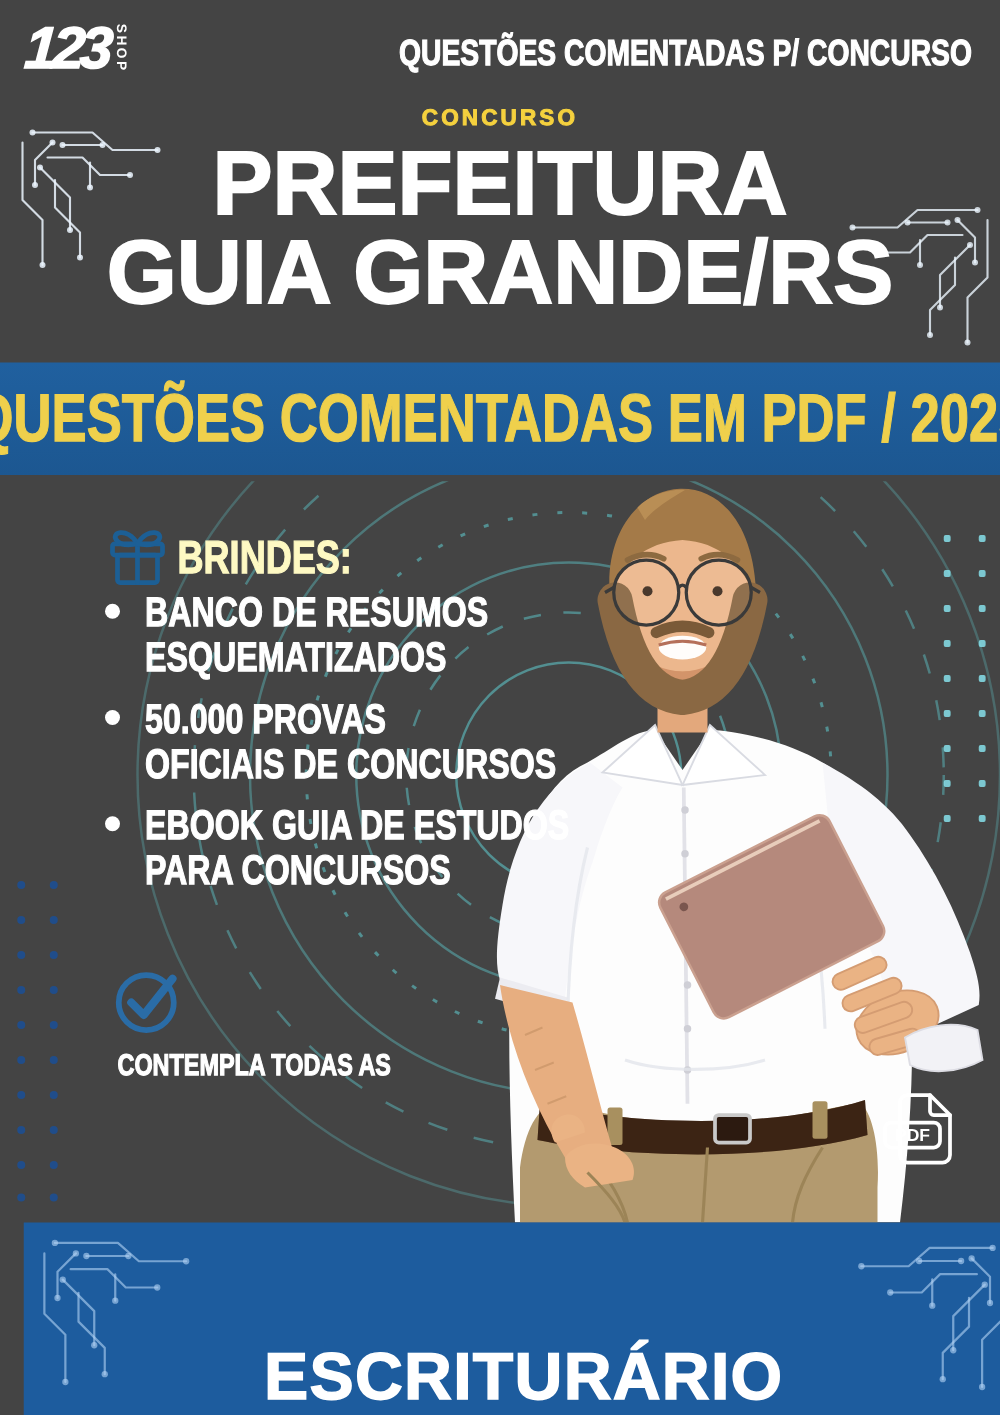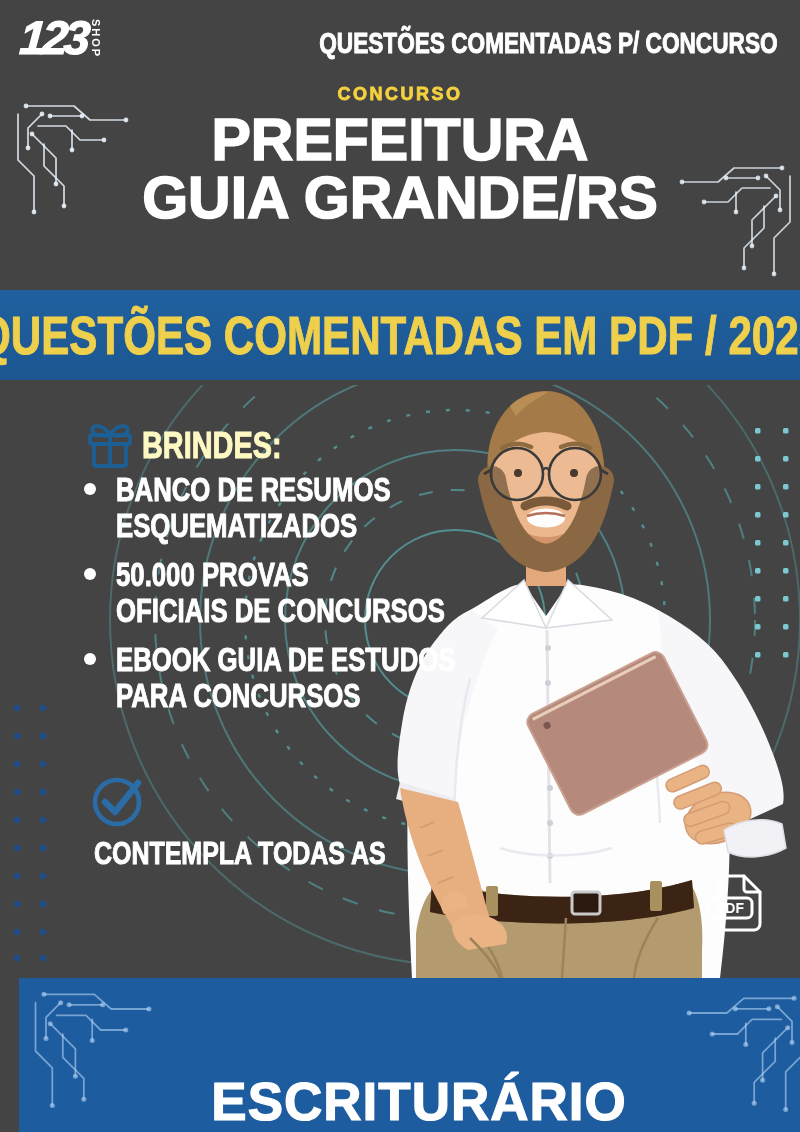--- a/index.html
+++ b/index.html
@@ -24,39 +24,39 @@
   .logo-num{font-size:47px;font-weight:700;font-style:italic;letter-spacing:-4px;
             display:inline-block;transform:skewX(-4deg);-webkit-text-stroke:1.2px #fff;}
   .logo-shop{position:absolute;right:-16px;top:9px;font-size:11px;font-weight:700;letter-spacing:2px;
              writing-mode:vertical-rl;text-orientation:sideways;}
 
   .tagline{right:22px;top:27px;color:#fff;font-size:29px;font-weight:700;text-align:right;}
 
   .kicker{left:0;top:84px;width:100%;text-align:center;color:#f5d13e;
           font-size:18px;font-weight:700;letter-spacing:2.5px;-webkit-text-stroke:.8px #f5d13e;}
   .title{left:0;top:112px;width:100%;text-align:center;color:#fff;
-         font-size:59px;font-weight:700;line-height:.98;letter-spacing:0;
+         font-size:72px;font-weight:700;line-height:.98;letter-spacing:0;
          -webkit-text-stroke:1.6px #fff;}
 
   .banner{left:0;top:290px;width:800px;height:90px;
           background:linear-gradient(#20609f,#1c5791);
           display:flex;align-items:center;justify-content:center;}
   .banner-text{color:#efd04c;font-size:54px;font-weight:700;-webkit-text-stroke:1px #efd04c;}
 
   .sec-head{color:#fef9c3;font-size:37px;font-weight:700;}
   .brindes-head{left:142px;top:425px;}
   .edital-head{left:156px;top:775px;font-size:38px;color:#2a6ca6;}
 
   .bullets{left:84px;top:472px;width:360px;list-style:none;margin:0;padding:0;}
   .bullets li{position:relative;padding-left:32px;margin-bottom:13px;color:#fff;}
   .bullets li .dot{position:absolute;left:0;top:11px;width:12px;height:12px;border-radius:50%;background:#fff;}
   .b-line{display:block;font-size:33px;font-weight:700;line-height:36px;color:#fff;}
 
   .edital-text{left:94px;top:836px;color:#fff;}
-  .p-line{display:block;font-size:32px;font-weight:700;line-height:34px;}
+  .p-line{display:block;font-size:24px;font-weight:700;line-height:34px;}
 
   .bottom-bar{left:0;top:978px;width:800px;height:154px;background:#1d5c9e;
               display:flex;align-items:flex-end;justify-content:center;margin-left:19px;}
   .role{color:#fff;font-size:53px;font-weight:700;letter-spacing:1px;-webkit-text-stroke:1.2px #fff;}
 
   svg{display:block;}
 </style>
 </head>
 <body>
 

